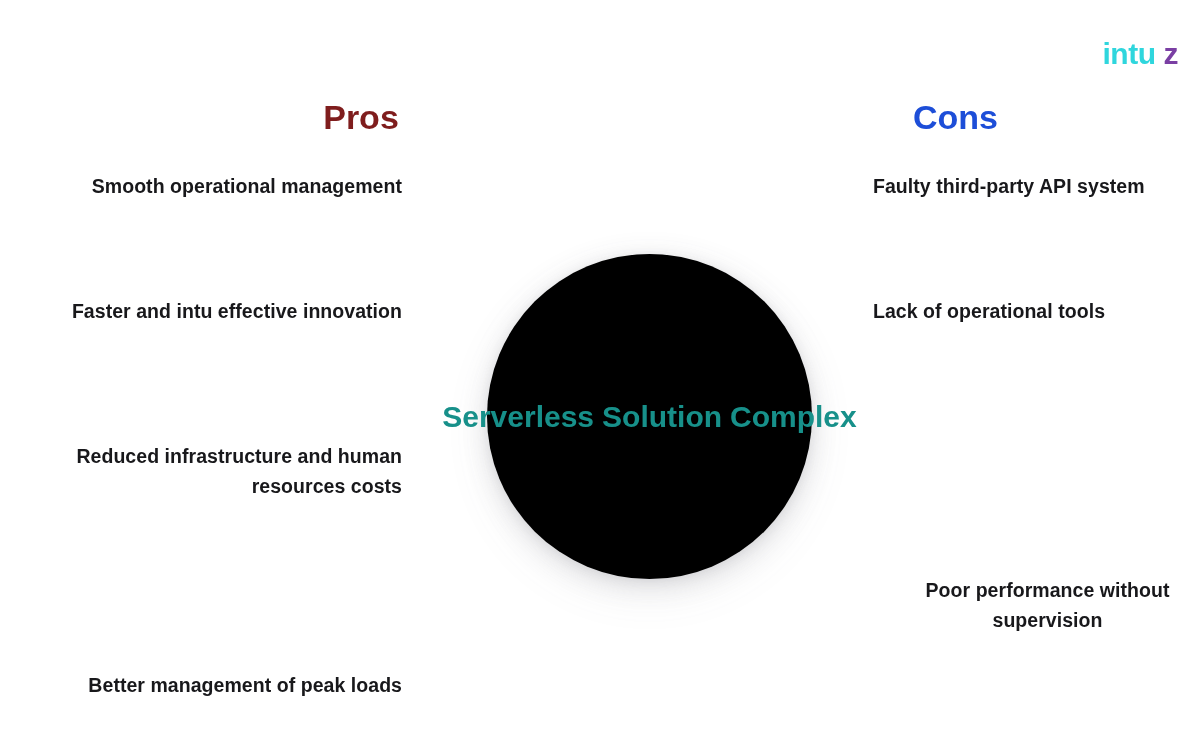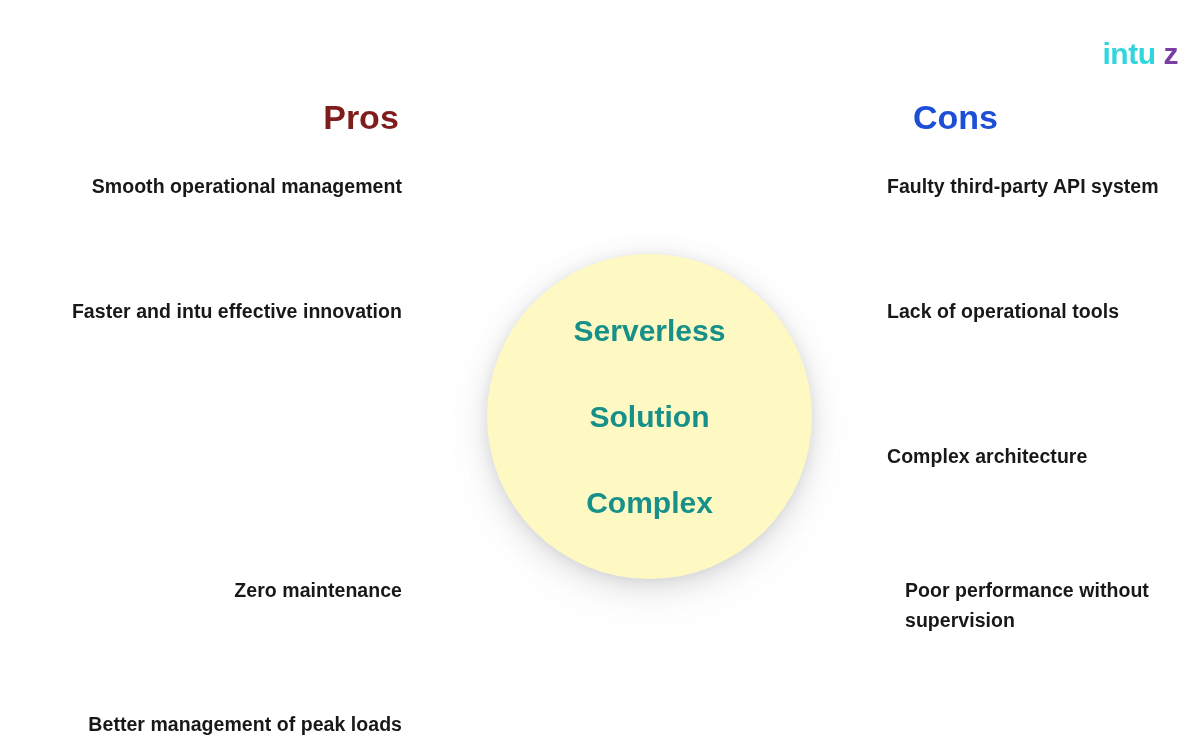--- a/index.html
+++ b/index.html
@@ -77,60 +77,59 @@
     color: #18181b;
     line-height: 1.52;
     letter-spacing: 0.05px;
   }
   .col-pros .item {
     right: 22px;
     text-align: right;
     max-width: 380px;
   }
   .col-cons .item {
-    left: 95px;
-    text-align: left;
+    left: 81px;
+    text-align: center;
     max-width: 330px;
   }
 
   
   .p0 { top: 160px; }
   .p1 { top: 285px; }
   .p2 { top: 430px; }
   .p3 { top: 564px; }
-  .p4 { top: 698px; }
+  .p4 { top: 659px; }
 
   
   .c0 { top: 160px; }
   .c1 { top: 285px; }
   .c2 { top: 430px; }
   .c3 { top: 564px; margin-left: 18px; }
 
   
   .circle-wrap {
     position: absolute;
     left: 475px;
     top: 242px;
     width: 325px;
     height: 325px;
   }
   .circle {
     width: 325px;
     height: 325px;
     border-radius: 50%;
-    background: #fef9c3;
+    background: #000000;
     box-shadow:
       0 6px 26px rgba(110,110,120,0.18),
       0 2px 10px rgba(110,110,120,0.10),
       0 14px 44px rgba(110,110,120,0.10);
     display: flex;
-    flex-direction: column;
+    flex-direction: row;
     align-items: center;
     justify-content: center;
-    gap: 24px;
   }
   .circle-line {
     font-size: 30px;
     font-weight: 600;
     color: #17908a;
     line-height: 1.8;
     text-align: center;
     white-space: nowrap;
   }
 </style>
@@ -142,28 +141,27 @@
   <div class="logo">
     <span class="logo-main">intu</span><span class="logo-accent">z</span>
   </div>
 
   <div class="heading heading-pros">Pros</div>
   <div class="heading heading-cons">Cons</div>
 
   <div class="col col-pros">
     <div class="item p0">Smooth operational management</div>
     <div class="item p1">Faster and intu effective innovation</div>
-    <div class="item p3">Zero maintenance</div>
+    <div class="item p2">Reduced infrastructure and human resources costs</div>
     <div class="item p4">Better management of peak loads</div>
   </div>
 
   <div class="col col-cons">
     <div class="item c0">Faulty third-party API system</div>
     <div class="item c1">Lack of operational tools</div>
-    <div class="item c2">Complex architecture</div>
     <div class="item c3">Poor performance without supervision</div>
   </div>
 
   <div class="circle-wrap">
     <div class="circle">
       <div class="circle-line">Serverless</div>
       <div class="circle-line">Solution</div>
       <div class="circle-line">Complex</div>
     </div>
   </div>

